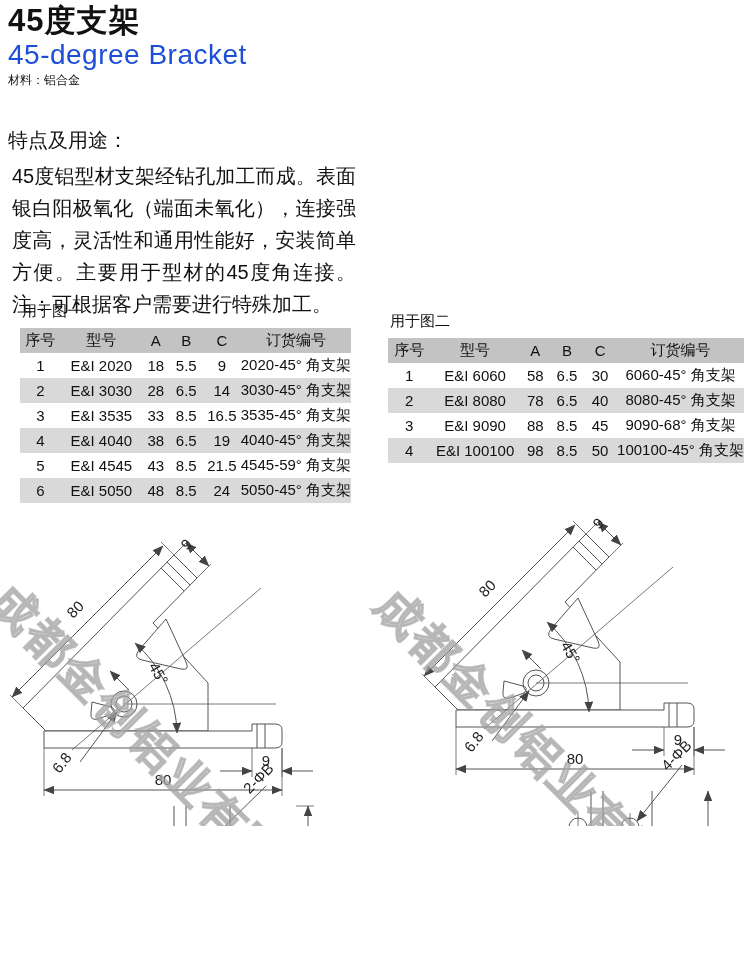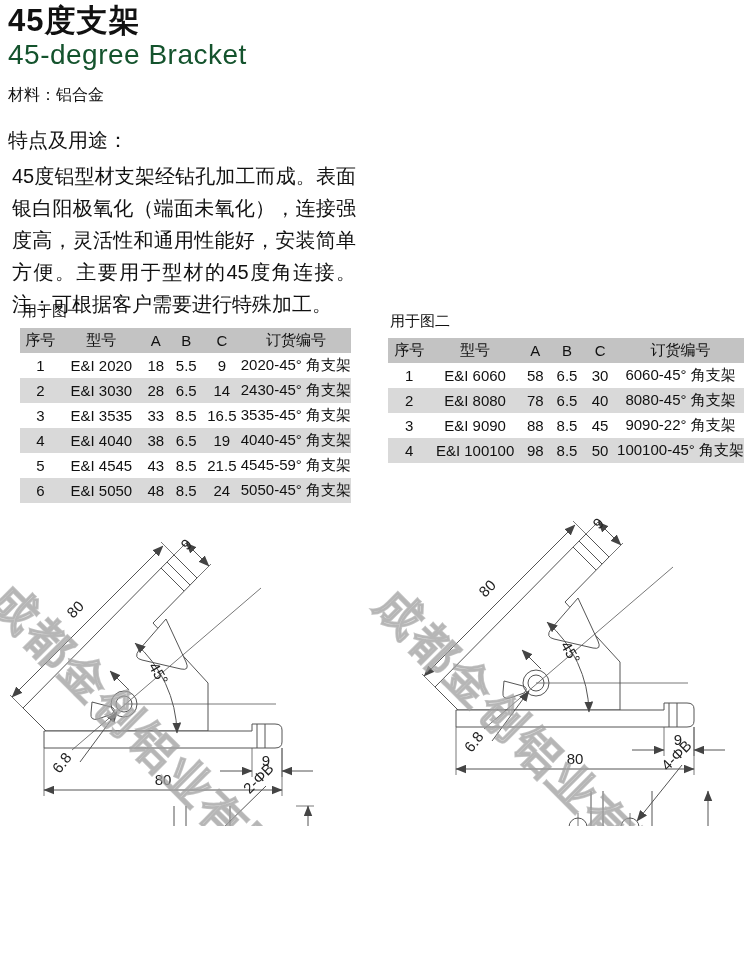--- a/index.html
+++ b/index.html
@@ -3,22 +3,22 @@
 <meta charset="utf-8">
 <style>
   html,body{margin:0;padding:0;background:#fff;}
   .page{
     position:relative;width:750px;height:826px;background:#ffffff;overflow:hidden;
     font-family:"Liberation Sans","DejaVu Sans",sans-serif;color:#111;
   }
   
   .hdr{position:absolute;left:8px;top:4px;width:420px;}
   .title-zh{font-size:31px;font-weight:bold;letter-spacing:1px;line-height:1.1;}
-  .title-en{font-size:28px;font-weight:400;letter-spacing:0.5px;line-height:1.2;color:#14532d;}
-  .mat{font-size:16px;line-height:1.35;margin-top:12px;}
+  .title-en{font-size:28px;font-weight:400;letter-spacing:0.5px;line-height:1.2;color:#1d4ed8;}
+  .mat{font-size:12px;line-height:1.35;margin-top:0;}
   
   .features{position:absolute;left:8px;top:124px;width:352px;font-size:20px;line-height:1.6;}
   .features .fh{margin-bottom:0px;}
   .features p{margin:4px;text-align:justify;}
   
   .tblock{position:absolute;}
   .t1{left:20px;top:302px;width:331px;}
   .t2{left:388px;top:312px;width:356px;}
   .tcap{font-size:15px;margin:0 0 7px 2px;}
   table{border-collapse:collapse;width:100%;font-size:15px;}
@@ -89,21 +89,21 @@
             <td>5.5</td>
             <td>9</td>
             <td>2020-45° 角支架</td>
         </tr>
         <tr>
           <td>2</td>
             <td>E&amp;I 3030</td>
             <td>28</td>
             <td>6.5</td>
             <td>14</td>
-            <td>2430-45° 角支架</td>
+            <td>3030-45° 角支架</td>
         </tr>
         <tr>
           <td>3</td>
             <td>E&amp;I 3535</td>
             <td>33</td>
             <td>8.5</td>
             <td>16.5</td>
             <td>3535-45° 角支架</td>
         </tr>
         <tr>
@@ -163,21 +163,21 @@
             <td>6.5</td>
             <td>40</td>
             <td>8080-45° 角支架</td>
         </tr>
         <tr>
           <td>3</td>
             <td>E&amp;I 9090</td>
             <td>88</td>
             <td>8.5</td>
             <td>45</td>
-            <td>9090-22° 角支架</td>
+            <td>9090-68° 角支架</td>
         </tr>
         <tr>
           <td>4</td>
             <td>E&amp;I 100100</td>
             <td>98</td>
             <td>8.5</td>
             <td>50</td>
             <td>100100-45° 角支架</td>
         </tr>
       </tbody>

